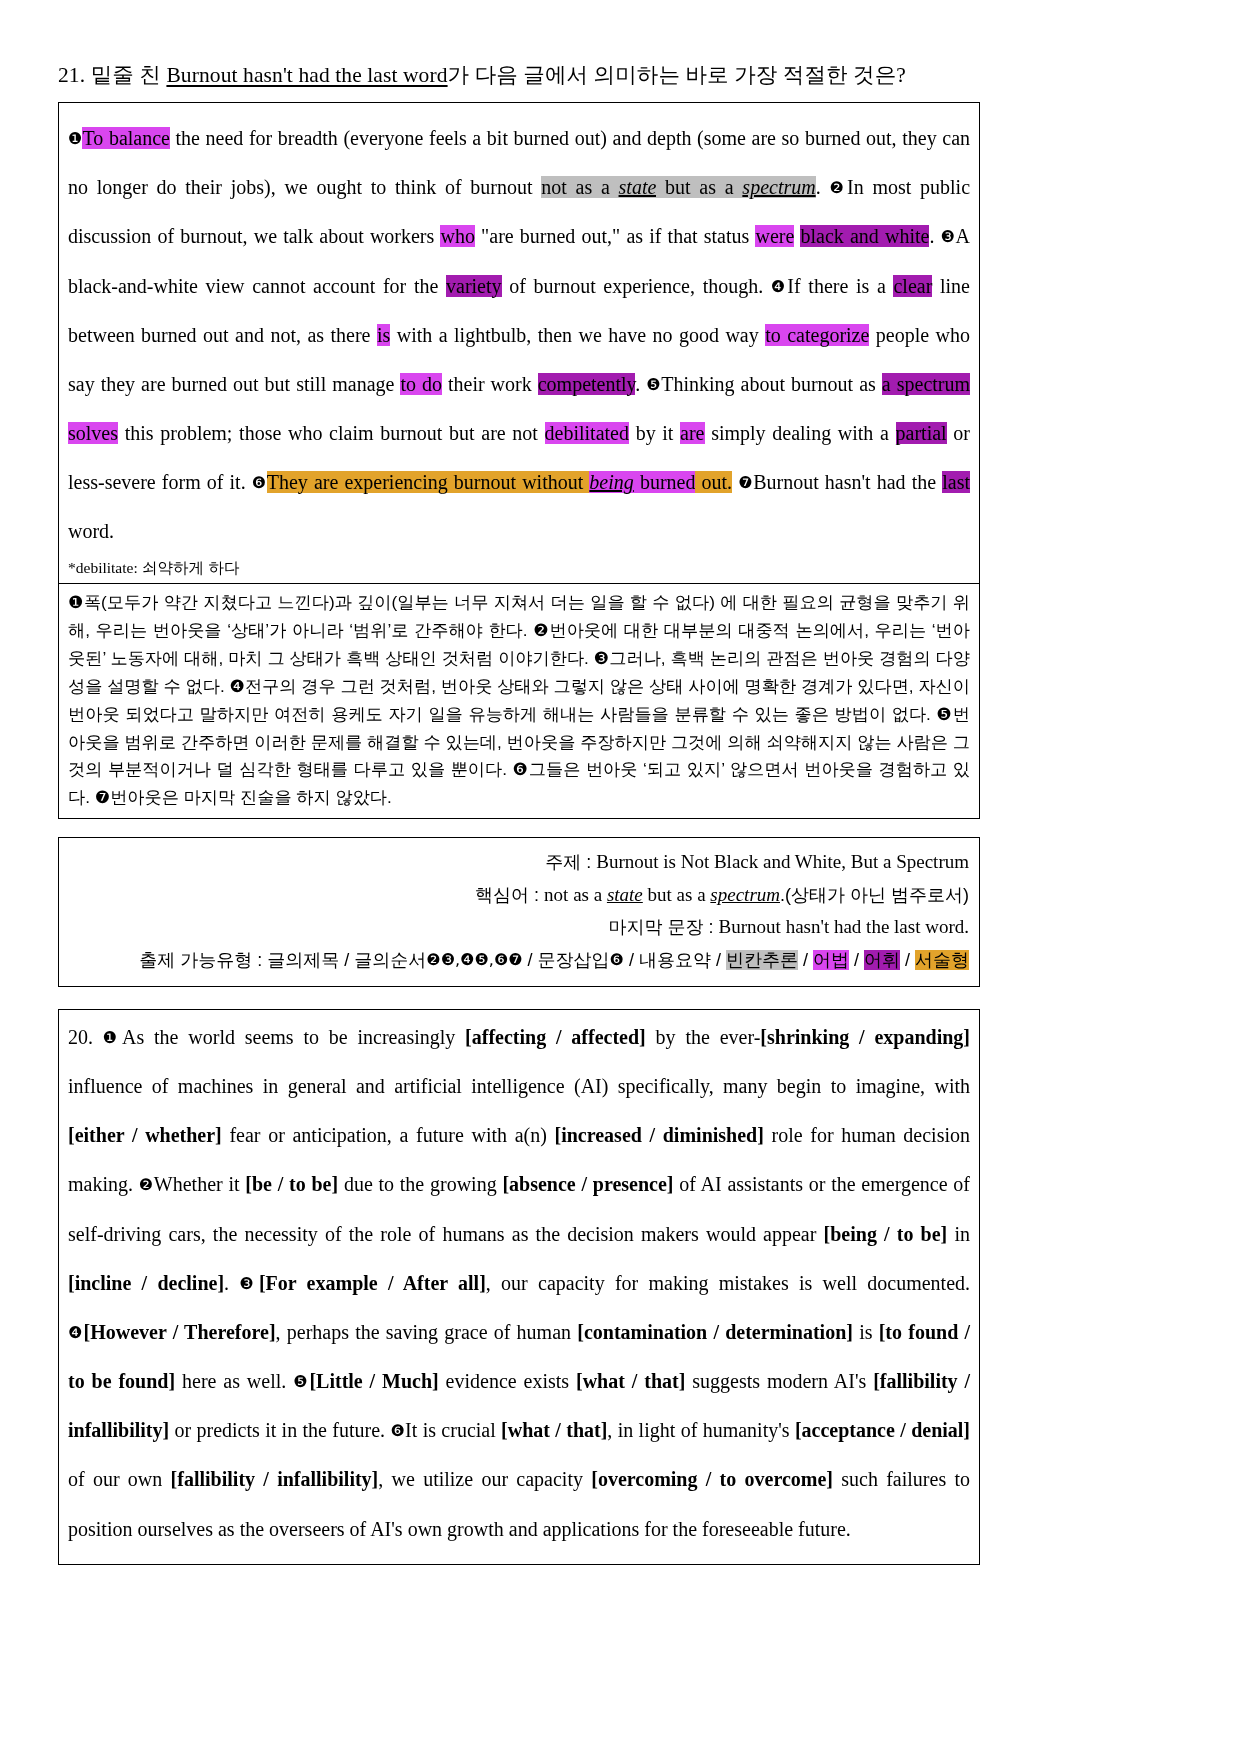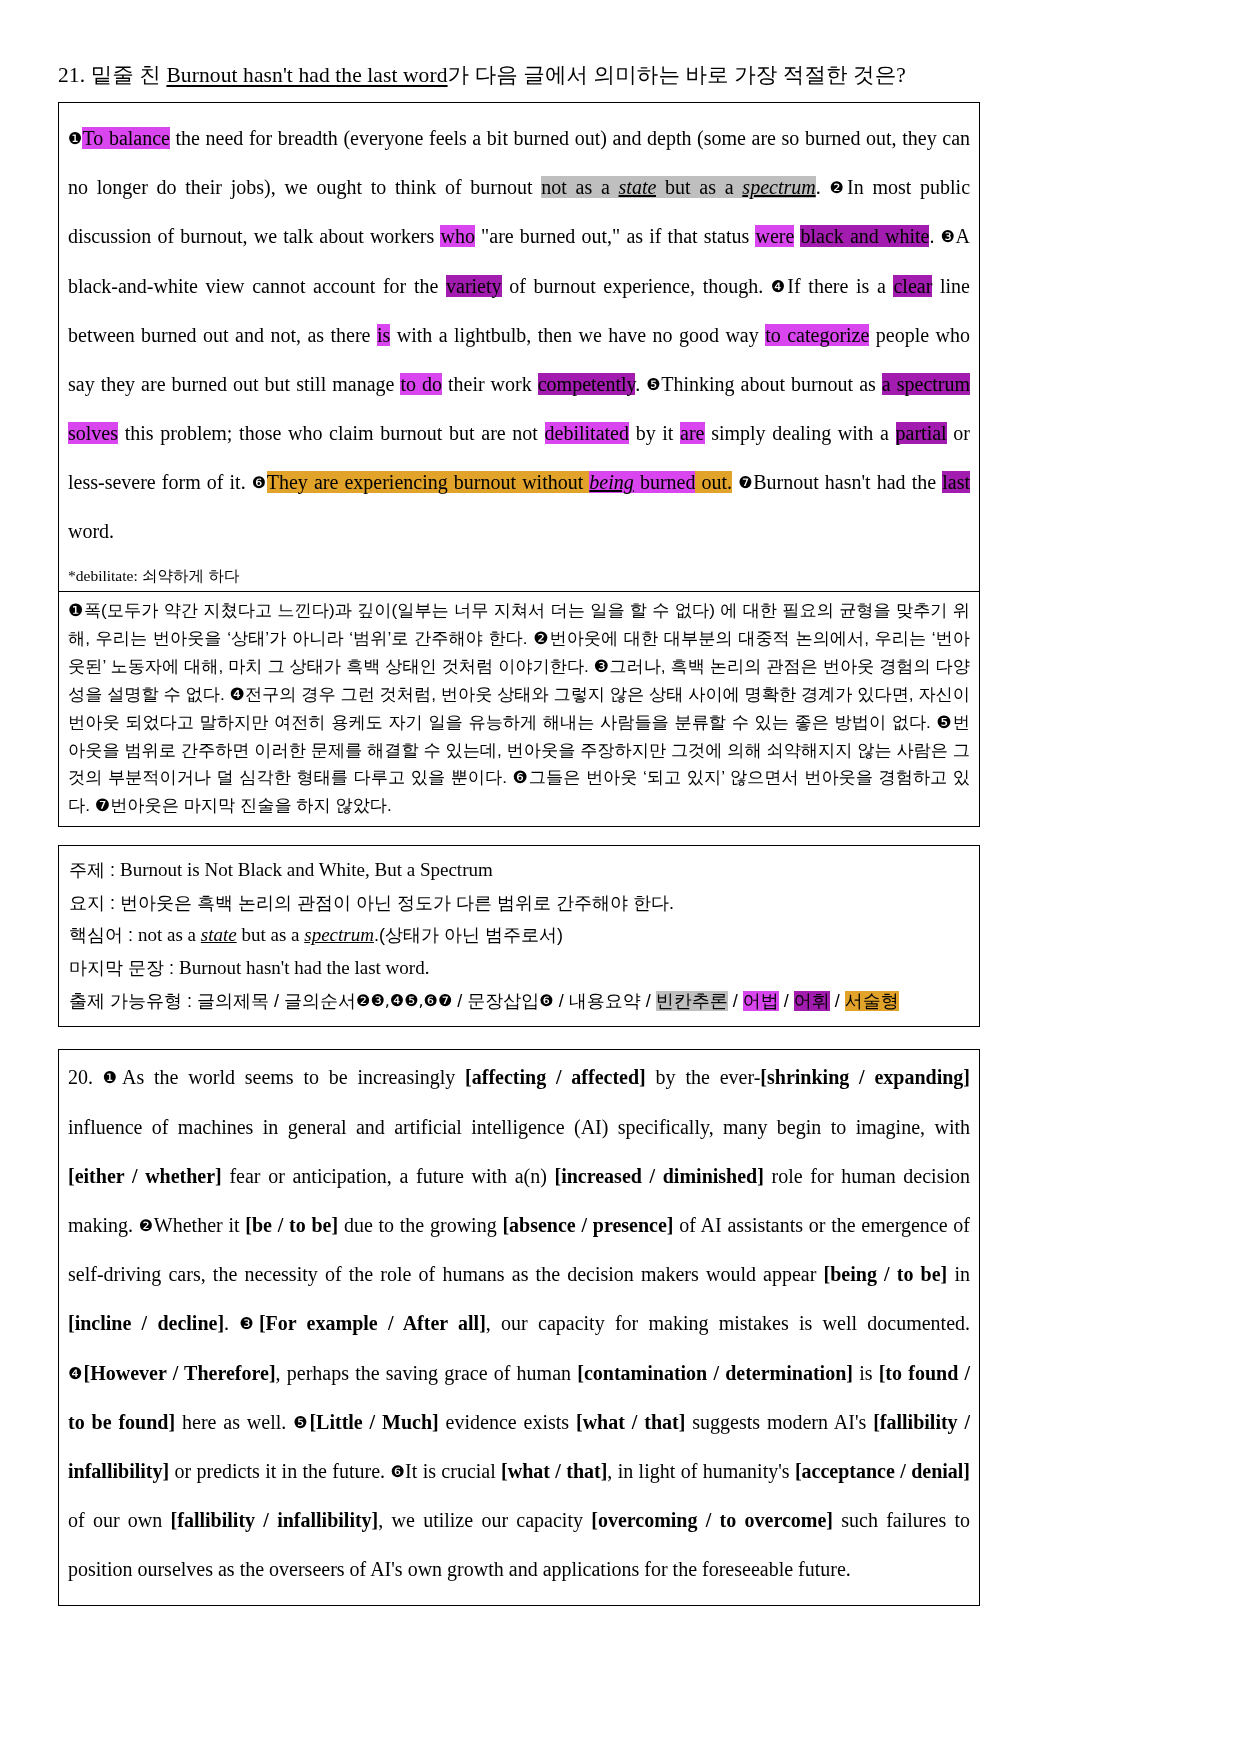--- a/index.html
+++ b/index.html
@@ -47,21 +47,21 @@
     line-height: 2.46;
     text-align: justify;
     text-align-last: left;
     word-spacing: 0.5px;
   }
   .passage .srcnote {
     display: block;
     text-align: right;
     font-size: 15.5px;
     line-height: 1.2;
-    margin-top: 10px;
+    margin-top: 2px;
     padding-right: 2px;
   }
 
   
   .hl-green  { background: #d946ef; }
   .hl-blue   { background: #a21caf; }
   .hl-gray   { background: #bfbfbf; }
   .hl-orange { background: #e8a box; }
   .hl-orange { background: #e2a32b; }
   .it { font-style: italic; text-decoration: underline; }
@@ -86,20 +86,21 @@
   }
   .kor-block p { margin: 0; }
 
   
   .summary {
     margin-top: 18px;
     padding: 8px 10px 9px 10px;
     font-size: 19px;
     line-height: 1.72;
     font-family: "Liberation Serif", "DejaVu Serif", serif;
+    text-align: right;
   }
   .summary .row { white-space: nowrap; }
   .summary .kr { font-family: "Liberation Sans", "DejaVu Sans", sans-serif; font-size: 18px; }
 
   
   .q20 {
     margin-top: 22px;
     padding: 3px 9px 10px 9px;
     font-size: 20px;
     line-height: 2.46;
@@ -126,23 +127,20 @@
     <div class="kor-block">
       <p>❶폭(모두가 약간 지쳤다고 느낀다)과 깊이(일부는 너무 지쳐서 더는 일을 할 수 없다) 에 대한 필요의 균형을 맞추기 위해, 우리는 번아웃을 ‘상태’가 아니라 ‘범위’로 간주해야 한다. ❷번아웃에 대한 대부분의 대중적 논의에서, 우리는 ‘번아웃된’ 노동자에 대해, 마치 그 상태가 흑백 상태인 것처럼 이야기한다. ❸그러나, 흑백 논리의 관점은 번아웃 경험의 다양성을 설명할 수 없다. ❹전구의 경우 그런 것처럼, 번아웃 상태와 그렇지 않은 상태 사이에 명확한 경계가 있다면, 자신이 번아웃 되었다고 말하지만 여전히 용케도 자기 일을 유능하게 해내는 사람들을 분류할 수 있는 좋은 방법이 없다. ❺번아웃을 범위로 간주하면 이러한 문제를 해결할 수 있는데, 번아웃을 주장하지만 그것에 의해 쇠약해지지 않는 사람은 그것의 부분적이거나 덜 심각한 형태를 다루고 있을 뿐이다. ❻그들은 번아웃 ‘되고 있지’ 않으면서 번아웃을 경험하고 있다. ❼번아웃은 마지막 진술을 하지 않았다.</p>
     </div>
   </div>
 
   <div class="box summary">
     <div class="row">
       <span class="kr">주제 : </span><span>Burnout is Not Black and White, But a Spectrum</span>
     </div>
     <div class="row">
-      <span class="kr">요지 : </span><span class="kr">번아웃은 흑백 논리의 관점이 아닌 정도가 다른 범위로 간주해야 한다.</span>
-    </div>
-    <div class="row">
       <span class="kr">핵심어 : </span><span>not as a </span><span class="it">state</span><span> but as a </span><span class="it">spectrum</span><span class="kr">.(상태가 아닌 범주로서)</span>
     </div>
     <div class="row">
       <span class="kr">마지막 문장 : </span><span>Burnout hasn't had the last word.</span>
     </div>
     <div class="row">
       <span class="kr">출제 가능유형 : </span><span class="kr">글의제목</span><span class="kr"> / </span><span class="kr">글의순서</span><span class="num">❷❸,❹❺,❻❼</span><span class="kr"> / </span><span class="kr">문장삽입</span><span class="num">❻</span><span class="kr"> / </span><span class="kr">내용요약</span><span class="kr"> / </span><span class="kr hl-gray">빈칸추론</span><span class="kr"> / </span><span class="kr hl-green">어법</span><span class="kr"> / </span><span class="kr hl-blue">어휘</span><span class="kr"> / </span><span class="kr hl-orange">서술형</span>
     </div>
   </div>
 

